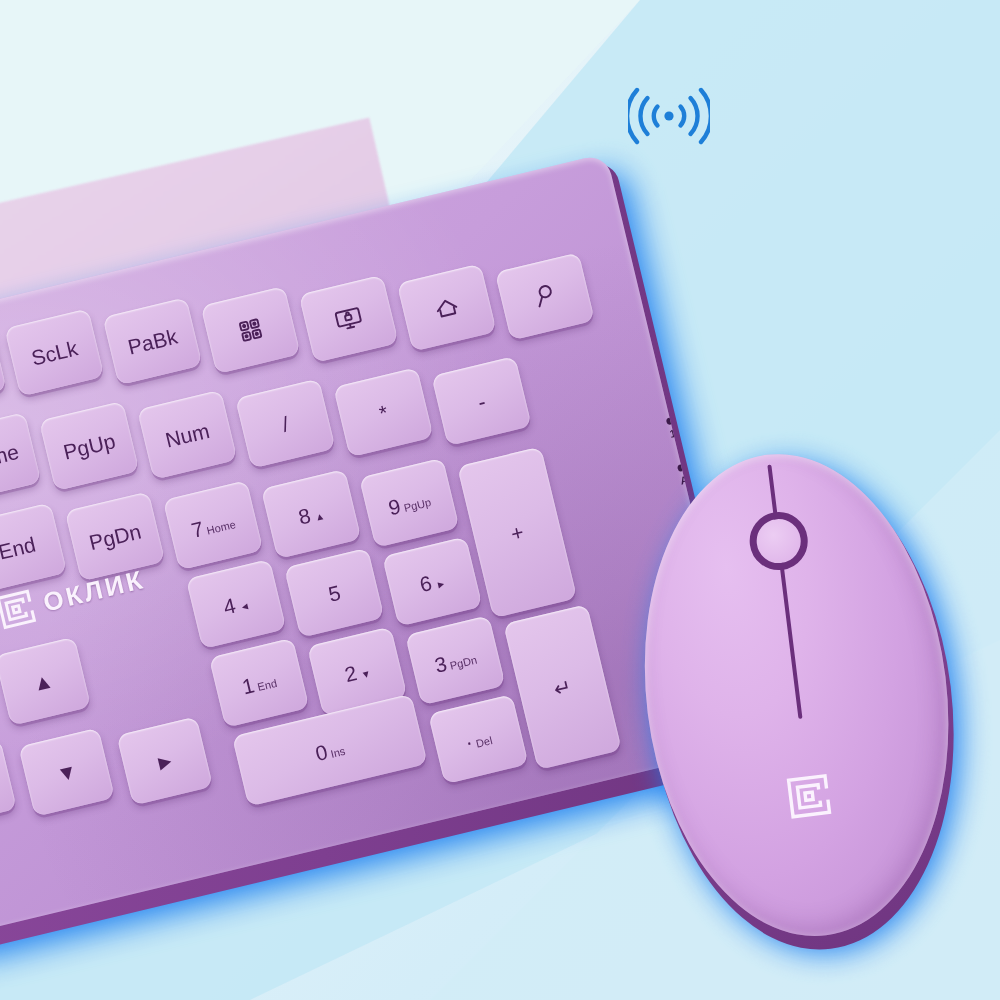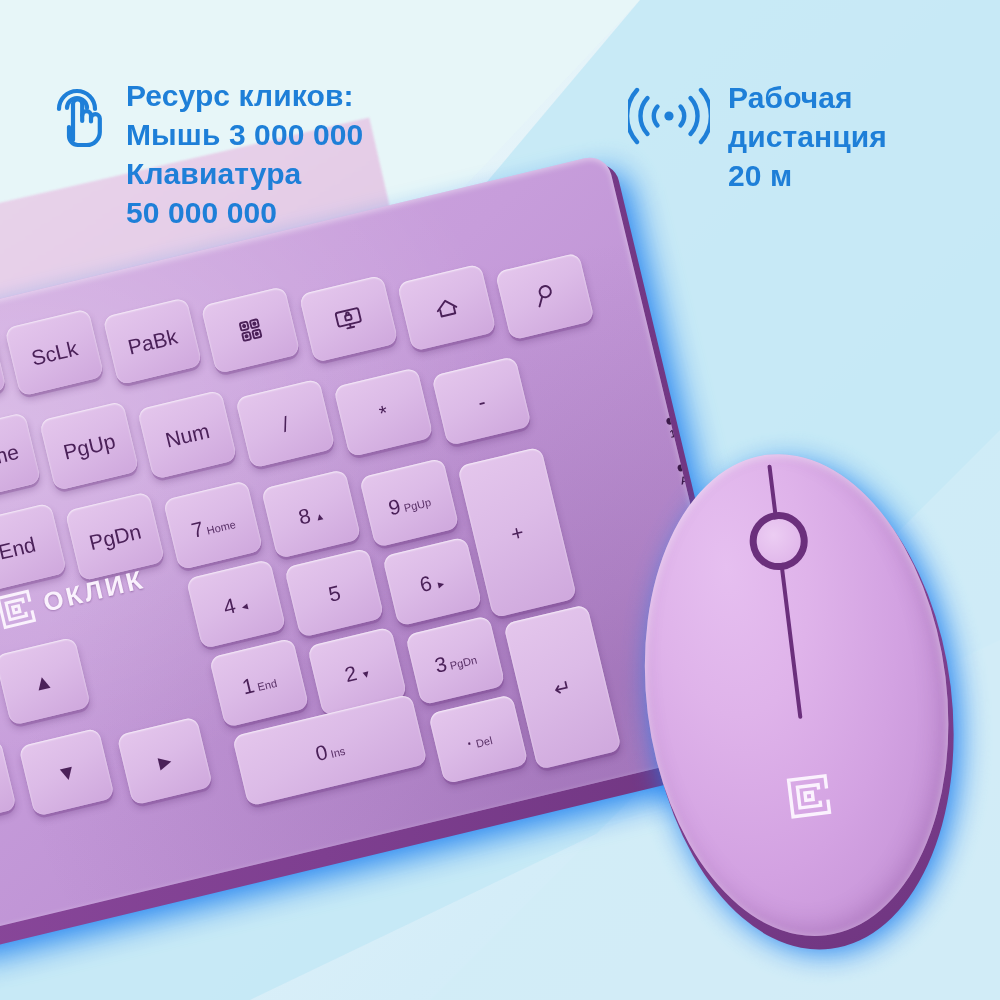--- a/index.html
+++ b/index.html
@@ -166,51 +166,33 @@
 <body>
 
 <div id="stage">
 
   <div class="bg-base"></div>
   <div class="bg-diag-b"></div>
   <div class="bg-diag-a"></div>
   <div class="bg-diag-c"></div>
   <div class="bg-pink"></div>
 
-  <div class="feature" id="feature-clicks">
-    <span class="ficon">
-      <svg width="62" height="66" viewBox="0 0 62 66" fill="none" stroke="#1E7FD8" stroke-width="4.2" stroke-linecap="round" stroke-linejoin="round">
-        <path d="M13 27a18 18 0 0 1 36 0"></path>
-        <path d="M21 26a10 10 0 0 1 20 0"></path>
-        <path d="M27 58V22a4.6 4.6 0 0 1 9.2 0v17"></path>
-        <path d="M36.2 33.5a4.4 4.4 0 0 1 8.8 0v6"></path>
-        <path d="M45 36.5a4.4 4.4 0 0 1 8.8 0V50a13 13 0 0 1-13 13h-9A9 9 0 0 1 23 54v-9"></path>
-      </svg>
-    </span>
-    <span class="ftext">Ресурс кликов:
-Мышь 3 000 000
-Клавиатура
-50 000 000</span>
-  </div>
 
   <div class="feature" id="feature-range">
     <span class="ficon">
       <svg width="82" height="64" viewBox="0 0 82 64" fill="none" stroke="#1E7FD8" stroke-width="4.4" stroke-linecap="round">
         <circle cx="41" cy="32" r="4.6" fill="#1E7FD8" stroke="none"></circle>
         <path d="M29.5 22.5a14 14 0 0 0 0 19"></path>
         <path d="M52.5 22.5a14 14 0 0 1 0 19"></path>
         <path d="M19.5 14a26.5 26.5 0 0 0 0 36"></path>
         <path d="M62.5 14a26.5 26.5 0 0 1 0 36"></path>
         <path d="M9 6a39 39 0 0 0 0 52"></path>
         <path d="M73 6a39 39 0 0 1 0 52"></path>
       </svg>
     </span>
-    <span class="ftext">Рабочая
-дистанция
-20 м</span>
   </div>
 
   <div id="keyboard-wrap">
     <div id="kb-glow"></div>
     <div id="kb-side"></div>
     <div id="kb-body">
       <div id="kb-plate"></div>
 
       <div class="kb-grid" id="kb-keys">
           <div class="key" style="left: 100px; top: 20px; width: 86px; height: 70px;"></div>

